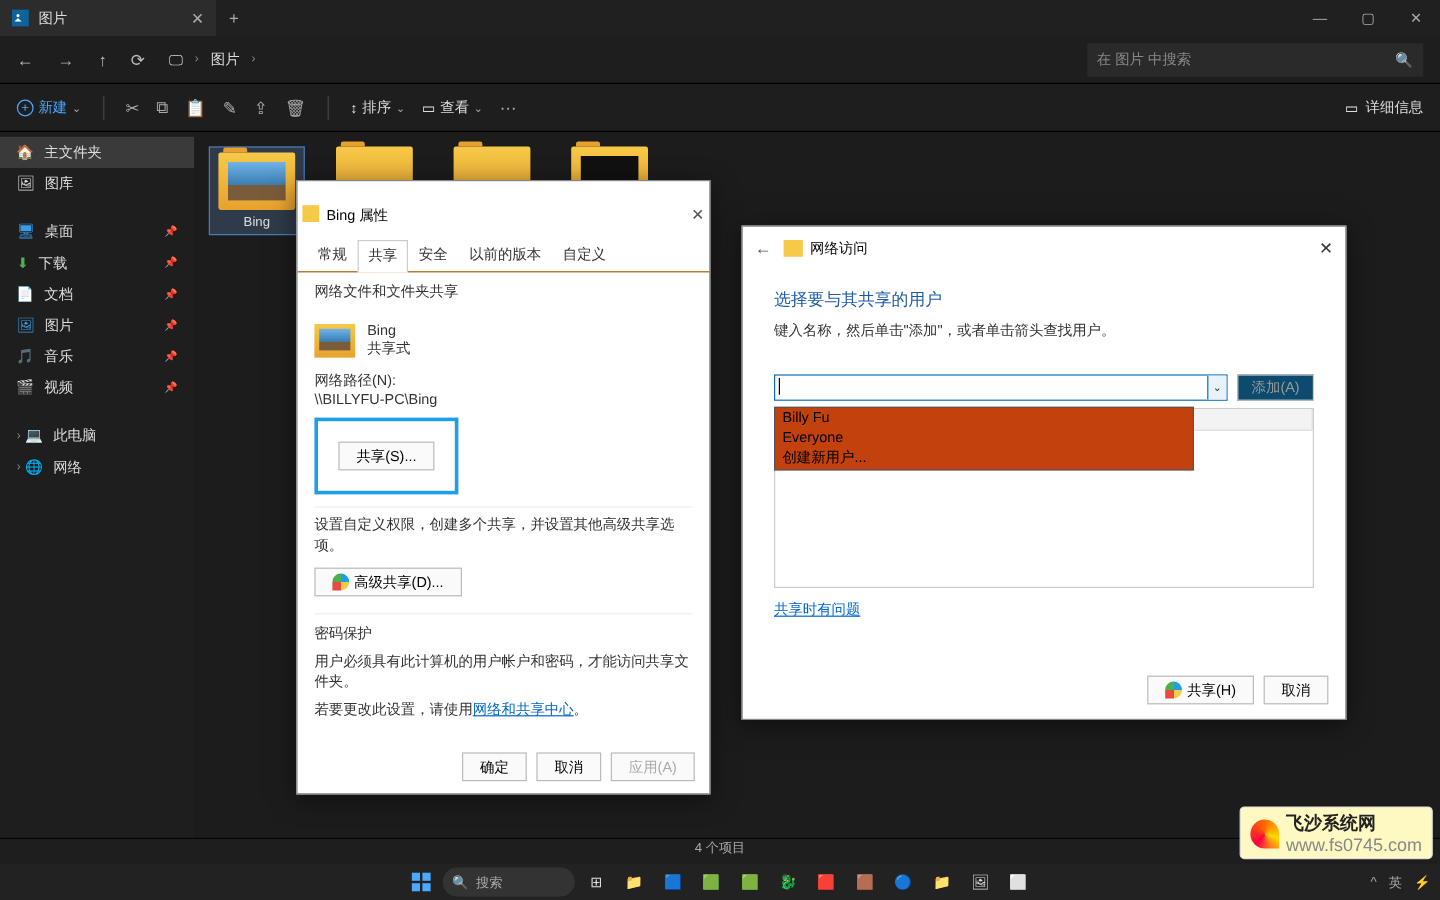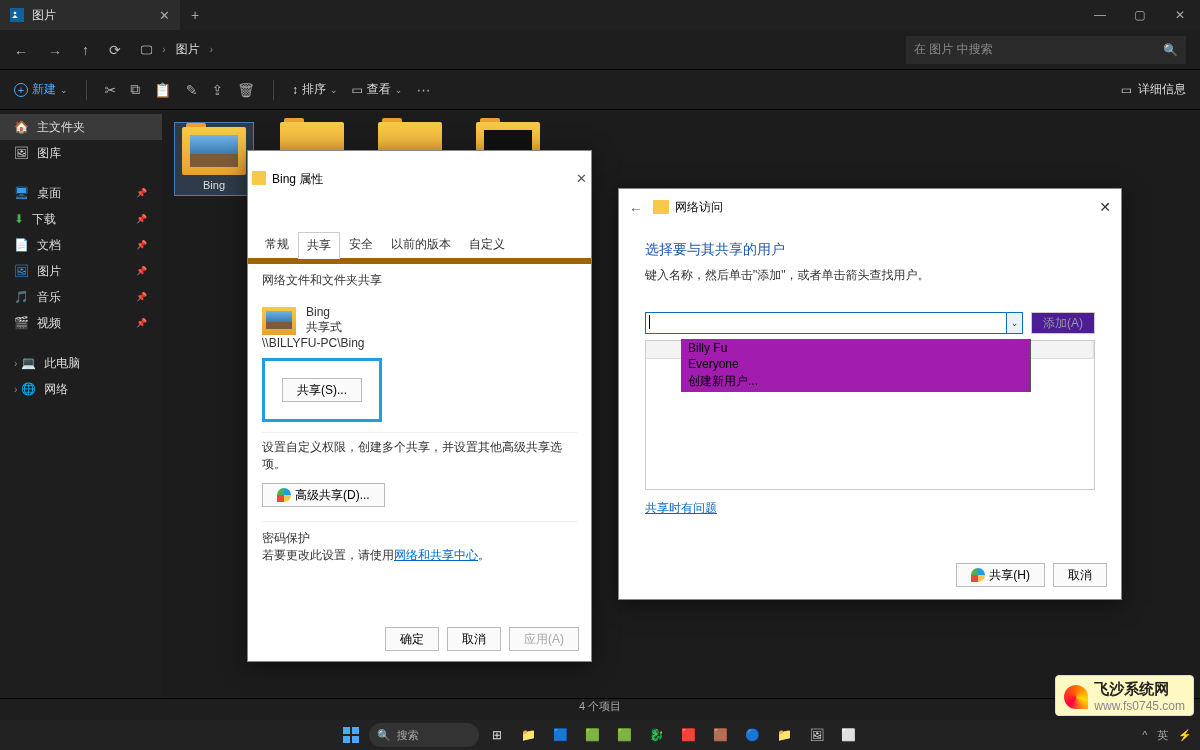--- a/index.html
+++ b/index.html
@@ -48,21 +48,21 @@
 
 
 .statusbar { height: 22px; background: #1e1e1e; border-top: 1px solid #000; display: flex; align-items: center; padding: 0 12px; gap: 8px; color: #aaa; font-size: 11px; flex-direction: column; }
 .statusbar .sep { color: #444; }
 
 
 .dialog-props { position: absolute; left: 247px; top: 150px; width: 345px; height: 512px; background: #fff; color: #000; border: 1px solid #888; box-shadow: 0 4px 20px rgba(0,0,0,0.5); }
 .dlg-title { height: 28px; display: flex; align-items: flex-start; padding: 0 4px; font-size: 12px; margin-top: 20px; }
 .dlg-title .ico { width: 14px; height: 14px; background: #f7c948; margin-right: 6px; }
 .dlg-title .x { margin-left: auto; color: #555; font-size: 13px; cursor: pointer; }
-.dlg-tabs { display: flex; border-bottom: 6px solid #a16207; padding: 0 8px; margin-top: 32px;}
+.dlg-tabs { display: flex; border-bottom: 1px solid #a16207; padding: 0 8px;}
 .dlg-tab { padding: 4px 8px; font-size: 12px; color: #333; border: 1px solid transparent; }
 .dlg-tab.active { border: 1px solid #ccc; border-bottom: 1px solid #fff; background: #fff; position: relative; top: 1px; }
 .dlg-body { padding: 8px 14px; font-size: 12px; color: #333; }
 .grp { border: 1px solid #ddd; border-radius: 2px; padding: 10px 12px; margin-top: 10px; }
 .grp-row { display: flex; gap: 10px; align-items: center; }
 .ico-folder-big { width: 34px; height: 28px; background: linear-gradient(180deg,#f7c948,#e8a12e); position: relative; }
 .ico-folder-big::after{content:"";position:absolute;left:4px;top:4px;width:26px;height:18px;background:linear-gradient(180deg,#6fb3e8,#3a7db0 60%,#7a5c3a 60%);}
 .dlg-btn { border: 1px solid #bbb; background: #fafafa; height: 24px; padding: 0 14px; font-size: 12px; cursor: pointer; }
 .sharebox { border: 3px solid #1e9ee5; display:inline-block; padding: 17px; margin-top: 8px;}
 .link { color: #0066cc; text-decoration: underline; }
@@ -75,40 +75,40 @@
 .net-head .back { font-size: 14px; color: #555; margin-right: 10px; }
 .net-head .ico { width: 16px; height: 14px; background: #f7c948; margin-right: 6px; }
 .net-head .x { margin-left: auto; font-size: 14px; color: #333; cursor: pointer; }
 .net-body { padding: 16px 26px; font-size: 12px; }
 .net-h1 { color: #1e5aa8; font-size: 14px; margin-bottom: 8px; }
 .net-sub { color: #333; margin-bottom: 28px; }
 .net-input-row { display: flex; gap: 8px; }
 .net-input { flex: 1; height: 22px; border: 1px solid #0a6ec0; position: relative; }
 .net-input .caret{position:absolute;left:3px;top:2px;width:1px;height:14px;background:#000;}
 .net-input .dd { position: absolute; right: 0; top: 0; width: 16px; height: 20px; border-left: 1px solid #0a6ec0; background: #e9f2fb; text-align: center; font-size: 9px; color: #333; line-height: 20px; }
-.net-add { width: 64px; height: 22px; border: 1px solid #ccc; background: #4c1d95; color: #999; font-size: 12px; }
-.net-dropdown { position: absolute; left: 26px; top: 150px; width: 350px; border: 1px solid #555; background: #a21caf; z-index: 2; margin-left: 36px; }
+.net-add { width: 64px; height: 22px; border: 1px solid #ccc; background: #0c4a6e; color: #999; font-size: 12px; }
+.net-dropdown { position: absolute; left: 26px; top: 150px; width: 350px; border: 1px solid #555; background: #c2410c; z-index: 2; }
 .net-dropdown div { padding: 1px 6px; font-size: 12px; }
 .net-list { border: 1px solid #ccc; height: 150px; margin-top: 6px; }
 .net-list-head { height: 18px; background: #f3f3f3; border-bottom: 1px solid #ddd; display: flex; }
 .net-list-head span { flex: 1; padding: 2px 6px; font-size: 11px; border-right: 1px solid #ddd; }
 .net-link { display: inline-block; margin-top: 10px; }
 .net-footer { position: absolute; bottom: 12px; right: 14px; display: flex; gap: 8px; }
 
 
 .taskbar { position: absolute; bottom: 0; left: 0; right: 0; height: 30px; background: #222; display: flex; align-items: center; justify-content: center; gap: 4px; }
 .tb-search-box{height:24px;width:110px;background:#333;border-radius:12px;display:flex;align-items:center;padding:0 8px;gap:6px;color:#aaa;font-size:11px;}
 .taskbar .app { width: 28px; height: 24px; border-radius: 4px; display: flex; align-items: center; justify-content: center; }
 .taskbar .tray{position:absolute;right:8px;display:flex;align-items:center;gap:10px;color:#aaa;font-size:11px;}
 
 
 .watermark{position:absolute;right:6px;bottom:34px;background:#fef9c3;border:1px solid #ddd;border-radius:4px;padding:4px 8px 2px;display:flex;align-items:center;gap:6px;}
 .watermark .logo{width:24px;height:24px;background:conic-gradient(#ff6a00,#ffd800 30%,#ff0040 60%,#ff6a00);border-radius:12px 12px 0 12px;}
 .watermark .t1{font-size:15px;font-weight:bold;color:#222;}
-.watermark .t2{font-size:12px;color:#888;}
+.watermark .t2{font-size:15px;color:#888;}
 
 .muted{color:#aaa;}
 svg{display:block;}
 </style>
 </head>
 <body>
 
 <div class="titlebar">
   <div class="tab">
     <span class="ico">
@@ -270,30 +270,32 @@
   <div class="dlg-body">
     <div>网络文件和文件夹共享</div>
     <div class="grp" style="border:none;padding:6px 0;">
       <div class="grp-row">
         <div class="ico-folder-big"></div>
         <div>
           <div>Bing</div>
           <div>共享式</div>
         </div>
       </div>
+      <div style="margin-top:10px">网络路径(N):</div>
       <div>\\BILLYFU-PC\Bing</div>
       <div class="sharebox">
         <button class="dlg-btn">共享(S)...</button>
       </div>
     </div>
     <hr style="border:none;border-top:1px solid #eee;margin:4px 0;">
     <div style="margin:6px 0 10px">设置自定义权限，创建多个共享，并设置其他高级共享选项。</div>
     <button class="dlg-btn"><span class="shield-ico"></span><span>高级共享(D)...</span></button>
     <hr style="border:none;border-top:1px solid #eee;margin:14px 0 8px;">
     <div>密码保护</div>
+    <div style="margin:6px 0">用户必须具有此计算机的用户帐户和密码，才能访问共享文件夹。</div>
     <div>
       <span>若要更改此设置，请使用</span><a class="link">网络和共享中心</a>。
     </div>
   </div>
   <div class="dlg-footer">
     <button class="dlg-btn">确定</button>
     <button class="dlg-btn">取消</button>
     <button class="dlg-btn" style="color:#aaa">应用(A)</button>
   </div>
 </div>

